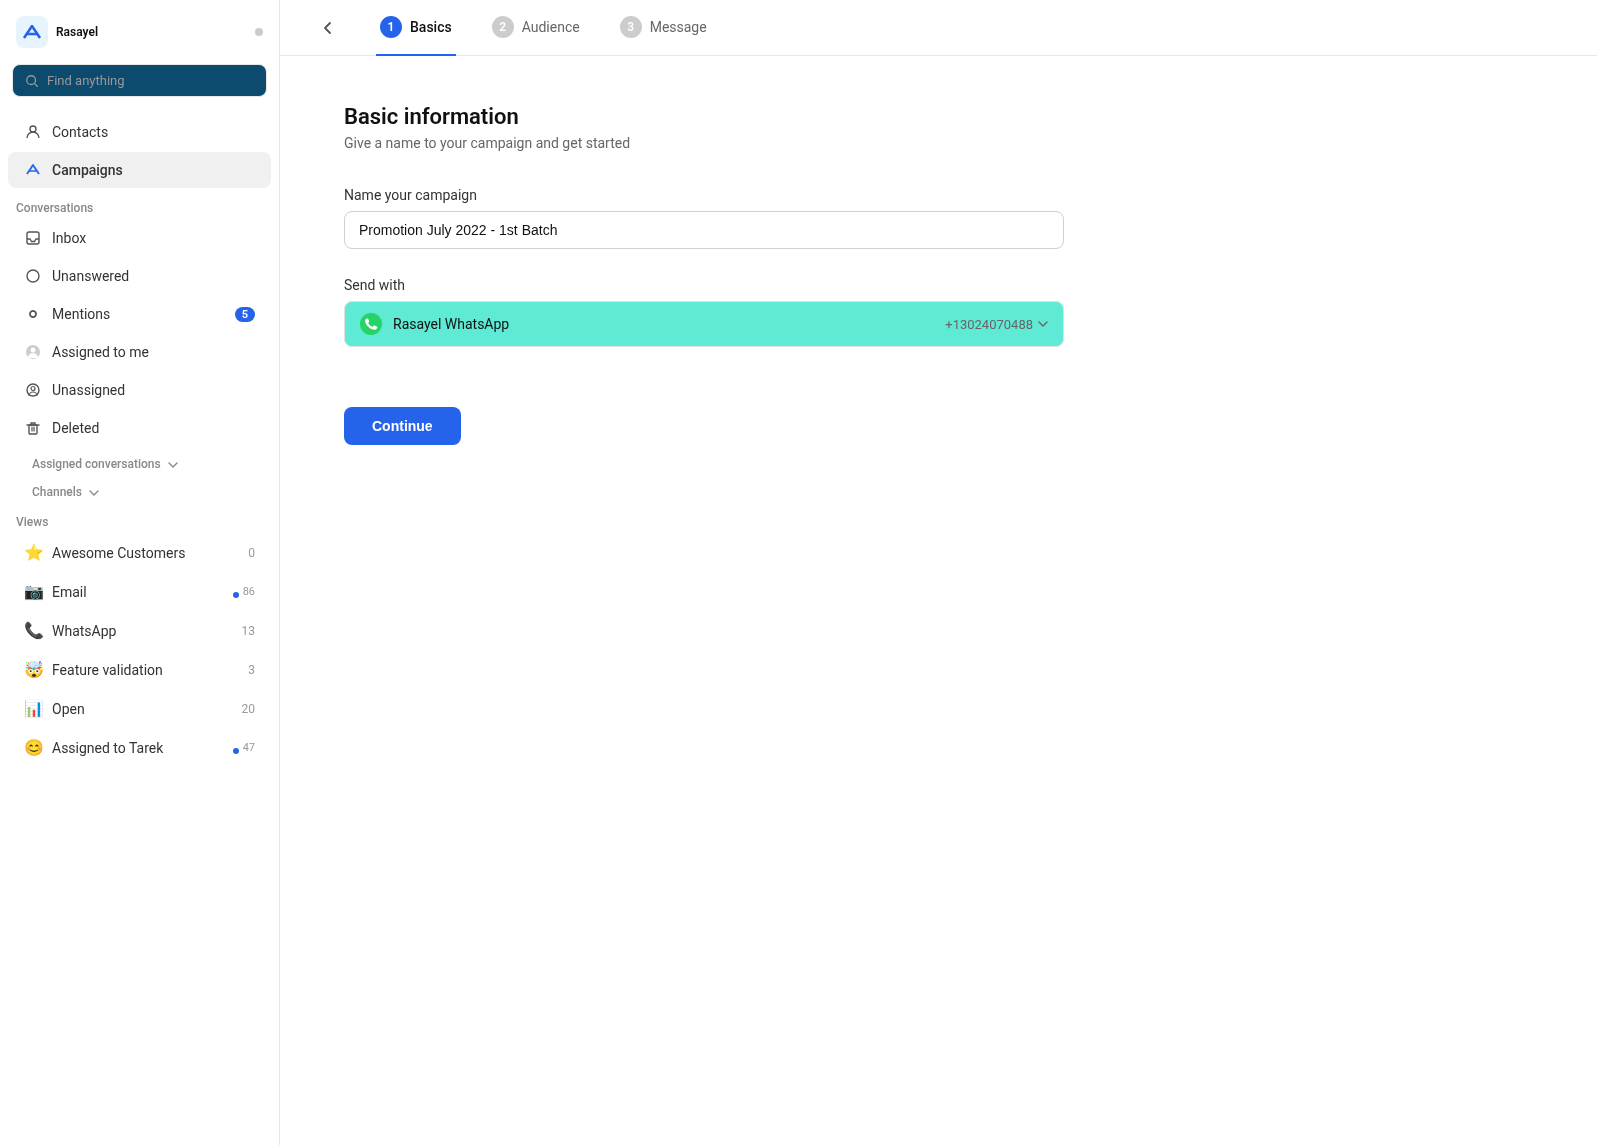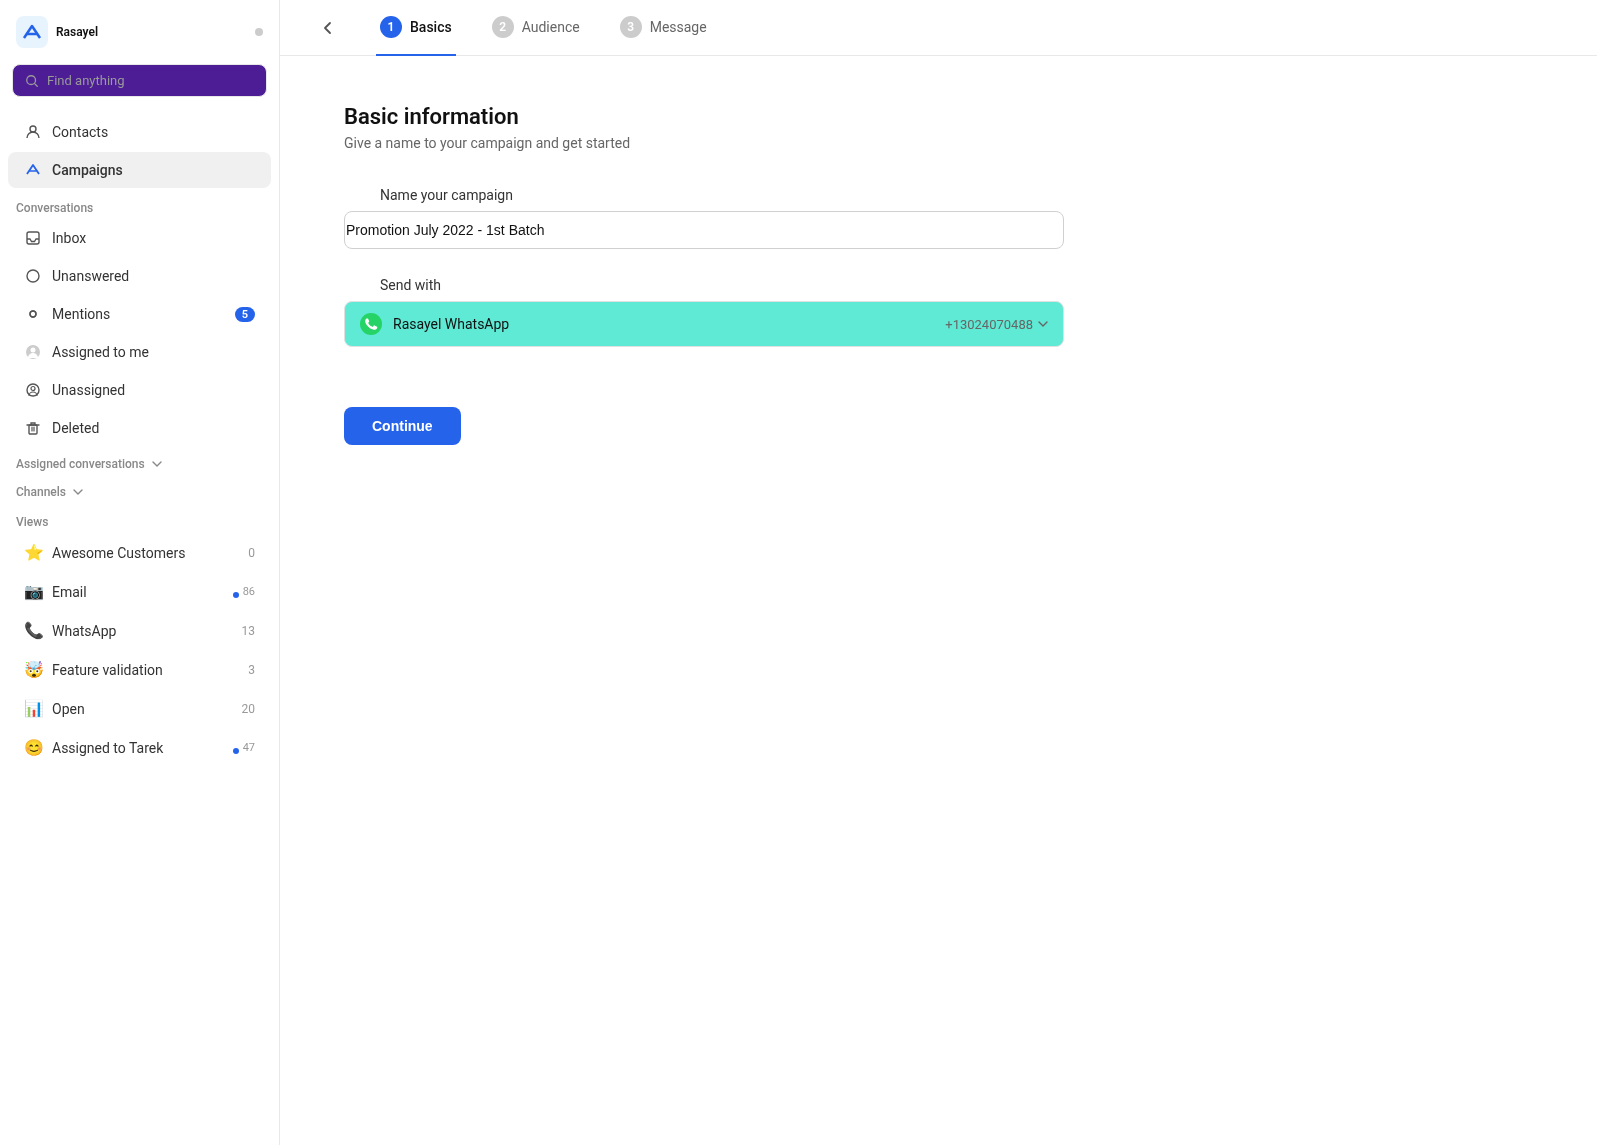--- a/index.html
+++ b/index.html
@@ -44,21 +44,21 @@
     }
 
     .search-container {
       margin: 4px 12px 16px;
     }
 
     .search-box {
       display: flex;
       align-items: center;
       gap: 8px;
-      background: #4c1d95;
+      background: #0c4a6e;
       border: 1px solid #e8e8e8;
       border-radius: 8px;
       padding: 8px 12px;
       cursor: text;
     }
 
     .search-icon-svg {
       color: #999;
       flex-shrink: 0;
     }
@@ -124,27 +124,28 @@
 
     .count-dot-circle {
       width: 6px;
       height: 6px;
       border-radius: 50%;
       background: #2563eb;
     }
 
     .section-collapse {
       display: flex;
-      align-items: center;
+      align-items: flex-end;
       gap: 6px;
       padding: 10px 16px 4px;
       font-size: 12px;
       color: #888;
       font-weight: 500;
       cursor: pointer;
+      margin-left: 16px;
     }
 
     .chevron-icon {
       width: 12px;
       height: 12px;
     }
 
     .emoji-icon {
       font-size: 16px;
       width: 18px;
@@ -246,27 +247,26 @@
 
     .form-group {
       margin-bottom: 28px;
     }
 
     .form-label {
       font-size: 14px;
       color: #333;
       margin-bottom: 8px;
       display: block;
-      margin-left: 36px;
     }
 
     .form-input {
       width: 100%;
       max-width: 720px;
-      padding: 10px 1px;
+      padding: 10px 14px;
       border: 1px solid #d0d0d0;
       border-radius: 8px;
       font-size: 14px;
       color: #111;
       outline: none;
     }
 
     .send-with-select {
       width: 100%;
       max-width: 720px;

